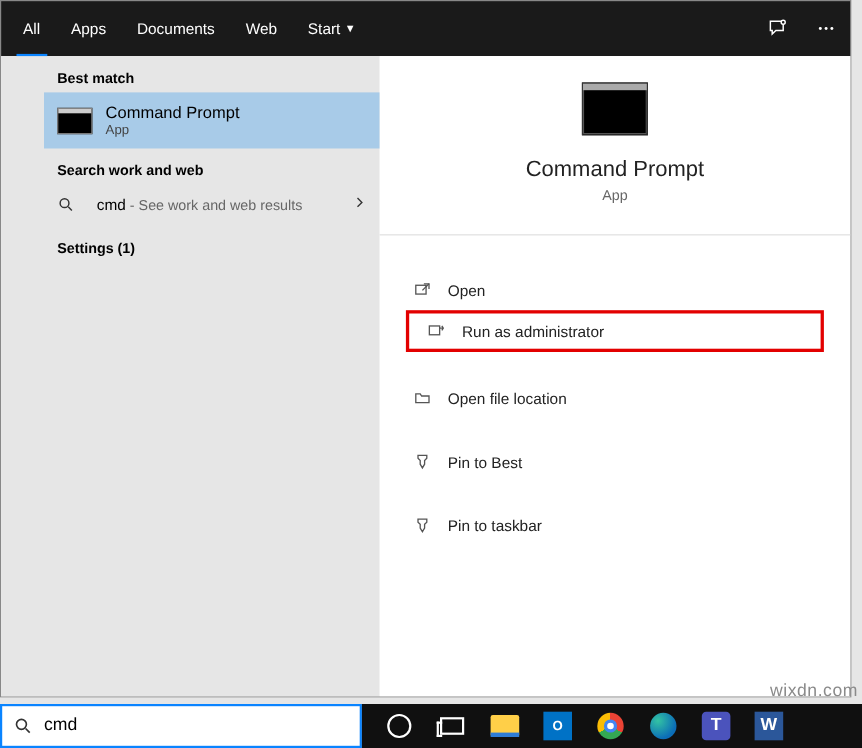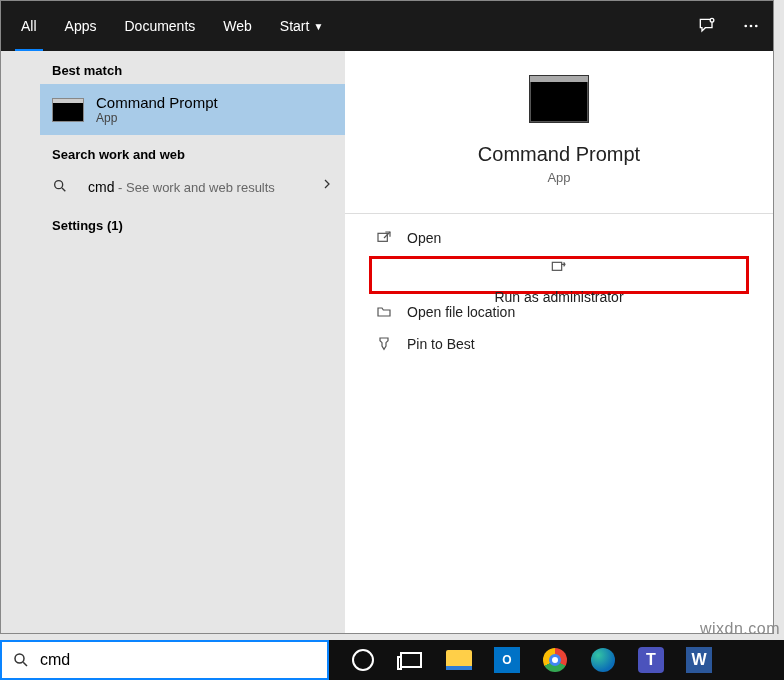--- a/index.html
+++ b/index.html
@@ -23,23 +23,23 @@
   .work-row .srch{width:18px;}
   .work-label{font-size:14px;}
   .work-hint{font-size:13px; color:#666;}
   .work-row .arrow{margin-left:auto; color:#333;}
   .right { flex:1; background:#fff; padding-top:24px; display:flex; flex-direction:column; align-items:center;}
   .big-icon{width:60px;height:48px; background:#000; border:1px solid #333; position:relative; margin-bottom:20px; box-shadow:inset 0 0 0 1px #555;}
   .big-icon::before{content:""; position:absolute; top:0;left:0;right:0;height:6px;background:#aaa;}
   .app-title{font-size:20px; color:#222; font-weight:400;}
   .app-sub{font-size:13px; color:#666; margin-top:4px;}
   .actions{width:100%; margin-top:28px; border-top:1px solid #ddd; padding:8px 30px 0 30px;}
-  .action{display:flex; align-items:center; gap:14px; height:32px; font-size:14px; color:#222; cursor:pointer;}
+  .action{display:flex; align-items:center; gap:14px; height:32px; font-size:14px; color:#222; cursor:pointer;margin-top:26px;}
   .action .icn{width:18px; display:flex; justify-content:center; color:#444;}
-  .action.highlight{border:3px solid #e30000; margin:2px -6px; padding:0 16px; height:38px;flex-direction:column;}
+  .action.highlight{border:3px solid #e30000; margin:2px -6px; padding:0 16px; height:38px;}
   .searchbar{position:absolute; left:0; bottom:0; width:329px; height:40px; border:2px solid #0a84ff; background:#fff; display:flex; align-items:center; padding:0 10px; gap:10px;}
   .searchbar input{border:none; outline:none; font-size:16px; flex:1;}
   .taskbar{position:absolute; bottom:0; left:329px; right:0; height:40px; background:#101010; display:flex; align-items:center; padding-left:10px; gap:0;}
   .tb-item{width:48px; height:40px; display:flex; align-items:center; justify-content:center; cursor:pointer;}
   .cortana{width:22px;height:22px;border:2px solid #fff;border-radius:50%;}
   .taskview{width:22px;height:16px;border:2px solid #fff; position:relative;}
   .taskview::after{content:"";position:absolute;left:-5px;top:2px;width:3px;height:10px;border:2px solid #fff;border-right:none;}
   .folder{width:26px;height:20px;background:#ffcf48;border-radius:2px;position:relative;}
   .folder::after{content:"";position:absolute;bottom:0;left:0;right:0;height:4px;background:#2e7cd6;}
   .outlook{width:26px;height:26px;background:#0072c6;color:#fff;display:flex;align-items:center;justify-content:center;font-size:12px;font-weight:bold;}
@@ -143,20 +143,28 @@
           <span>Open file location</span>
         </div>
         <div class="action">
           <span class="icn">
               <svg width="16" height="16" viewBox="0 0 24 24" fill="none" stroke="#555" stroke-width="1.8">
                 <path d="M6 3h12v4l-3 3v5l-3 5-3-5v-5L6 7z"></path>
               </svg>
             </span>
           <span>Pin to Best</span>
         </div>
+        <div class="action">
+          <span class="icn">
+              <svg width="16" height="16" viewBox="0 0 24 24" fill="none" stroke="#555" stroke-width="1.8">
+                <path d="M6 3h12v4l-3 3v5l-3 5-3-5v-5L6 7z"></path>
+              </svg>
+            </span>
+          <span>Pin to taskbar</span>
+        </div>
       </div>
     </div>
   </div>
 </div>
 
 <div class="searchbar">
   <span>
     <svg width="18" height="18" viewBox="0 0 24 24" fill="none" stroke="#333" stroke-width="2">
         <circle cx="10" cy="10" r="6"></circle>
         <line x1="20" y1="20" x2="15" y2="15"></line>

